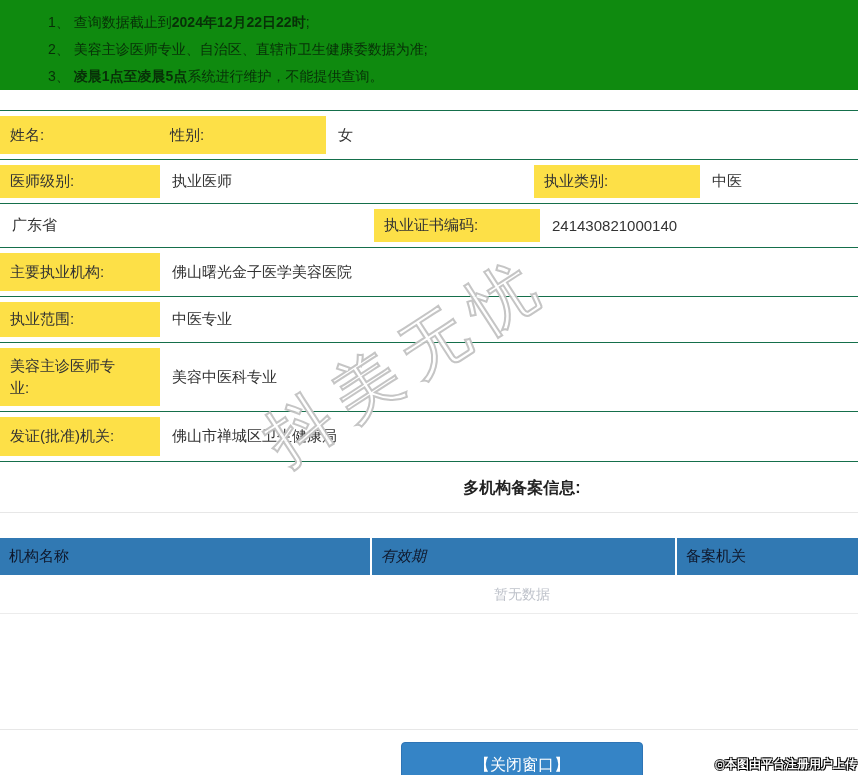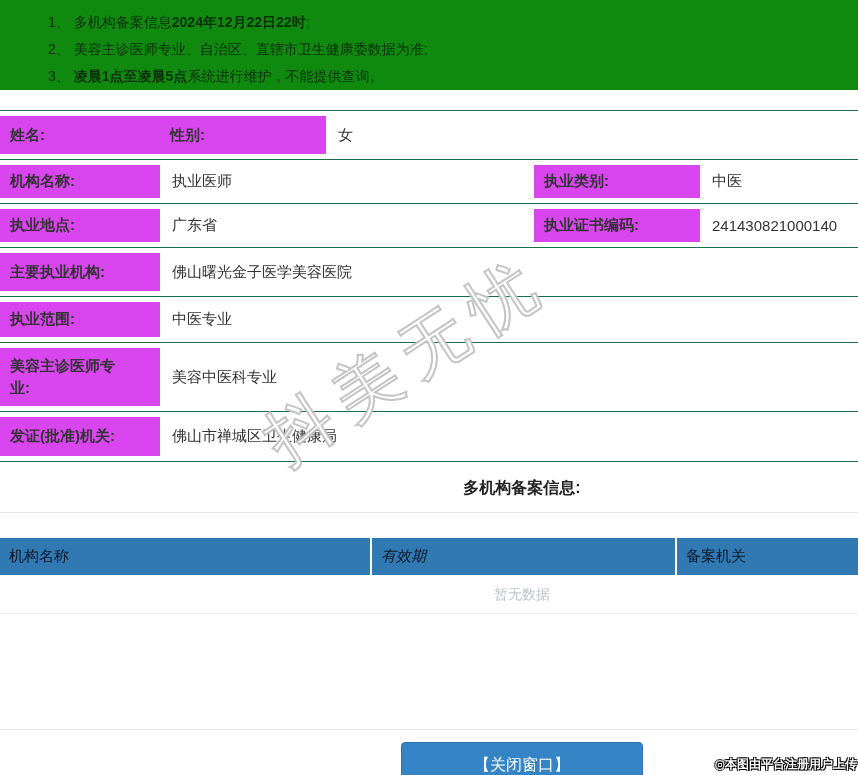--- a/index.html
+++ b/index.html
@@ -16,21 +16,21 @@
   .banner { height:81px; background:#0f8a0f; padding-top:9px; }
   .notice-line { padding-left:48px; line-height:27px; font-size:14px; color:#083008; }
   .notice-line b { font-weight:bold; }
   .notice-num { margin-right:4px; }
 
   
   .info-table { margin-top:20px; border-top:1px solid #156f4b; }
   .row { display:flex; border-bottom:1px solid #156f4b; background:#fff; }
   .h48{min-height:48px}.h43{min-height:43px}.h45{min-height:45px}.h68{min-height:68px}.h49{min-height:49px}
   .cell { display:flex; align-items:center; font-size:15px; }
-  .lbl { background-color:#d946ef; background-clip:content-box; padding:5px 0;font-weight:bold; }
+  .lbl { background-color:#fde047; background-clip:content-box; padding:5px 0; }
   .lbl span { padding-left:10px; }
   .lbl-wrap span { display:block; width:116px; line-height:22px; }
   .c1 { width:160px; }
   .c2 { width:362px; }
   .c3 { width:166px; }
   .c4 { flex:1; }
   .val { padding-left:12px; }
 
   
   .section-title { margin-top:16px; height:20px; line-height:20px; text-align:center;
@@ -61,21 +61,21 @@
                color:#fff; -webkit-text-stroke:2px #c2c2c2; opacity:.95;
                pointer-events:none; z-index:5; }
 </style>
 </head>
 <body>
 
 <div class="content">
 
   <div class="banner">
     <div class="notice-line">
-      <span class="notice-num">1、</span><span>多机构备案信息</span><b>2024年12月22日22时</b><span>;</span>
+      <span class="notice-num">1、</span><span>查询数据截止到</span><b>2024年12月22日22时</b><span>;</span>
     </div>
     <div class="notice-line">
       <span class="notice-num">2、</span><span>美容主诊医师专业、自治区、直辖市卫生健康委数据为准;</span><b></b><span></span>
     </div>
     <div class="notice-line">
       <span class="notice-num">3、</span><span></span><b>凌晨1点至凌晨5点</b><span>系统进行维护，不能提供查询。</span>
     </div>
   </div>
 
   <div class="info-table">
@@ -85,33 +85,30 @@
           <span>姓名:</span>
         </div>
       <div class="cell lbl c3">
           <span>性别:</span>
         </div>
       <div class="cell val c4">女</div>
     </div>
 
     <div class="row h43">
       <div class="cell lbl c1">
-          <span>机构名称:</span>
+          <span>医师级别:</span>
         </div>
       <div class="cell val c2">执业医师</div>
       <div class="cell lbl c3">
           <span>执业类别:</span>
         </div>
       <div class="cell val c4">中医</div>
     </div>
 
     <div class="row h43">
-      <div class="cell lbl c1">
-          <span>执业地点:</span>
-        </div>
       <div class="cell val c2">广东省</div>
       <div class="cell lbl c3">
           <span>执业证书编码:</span>
         </div>
       <div class="cell val c4">241430821000140</div>
     </div>
 
     <div class="row h48">
       <div class="cell lbl c1">
           <span>主要执业机构:</span>

